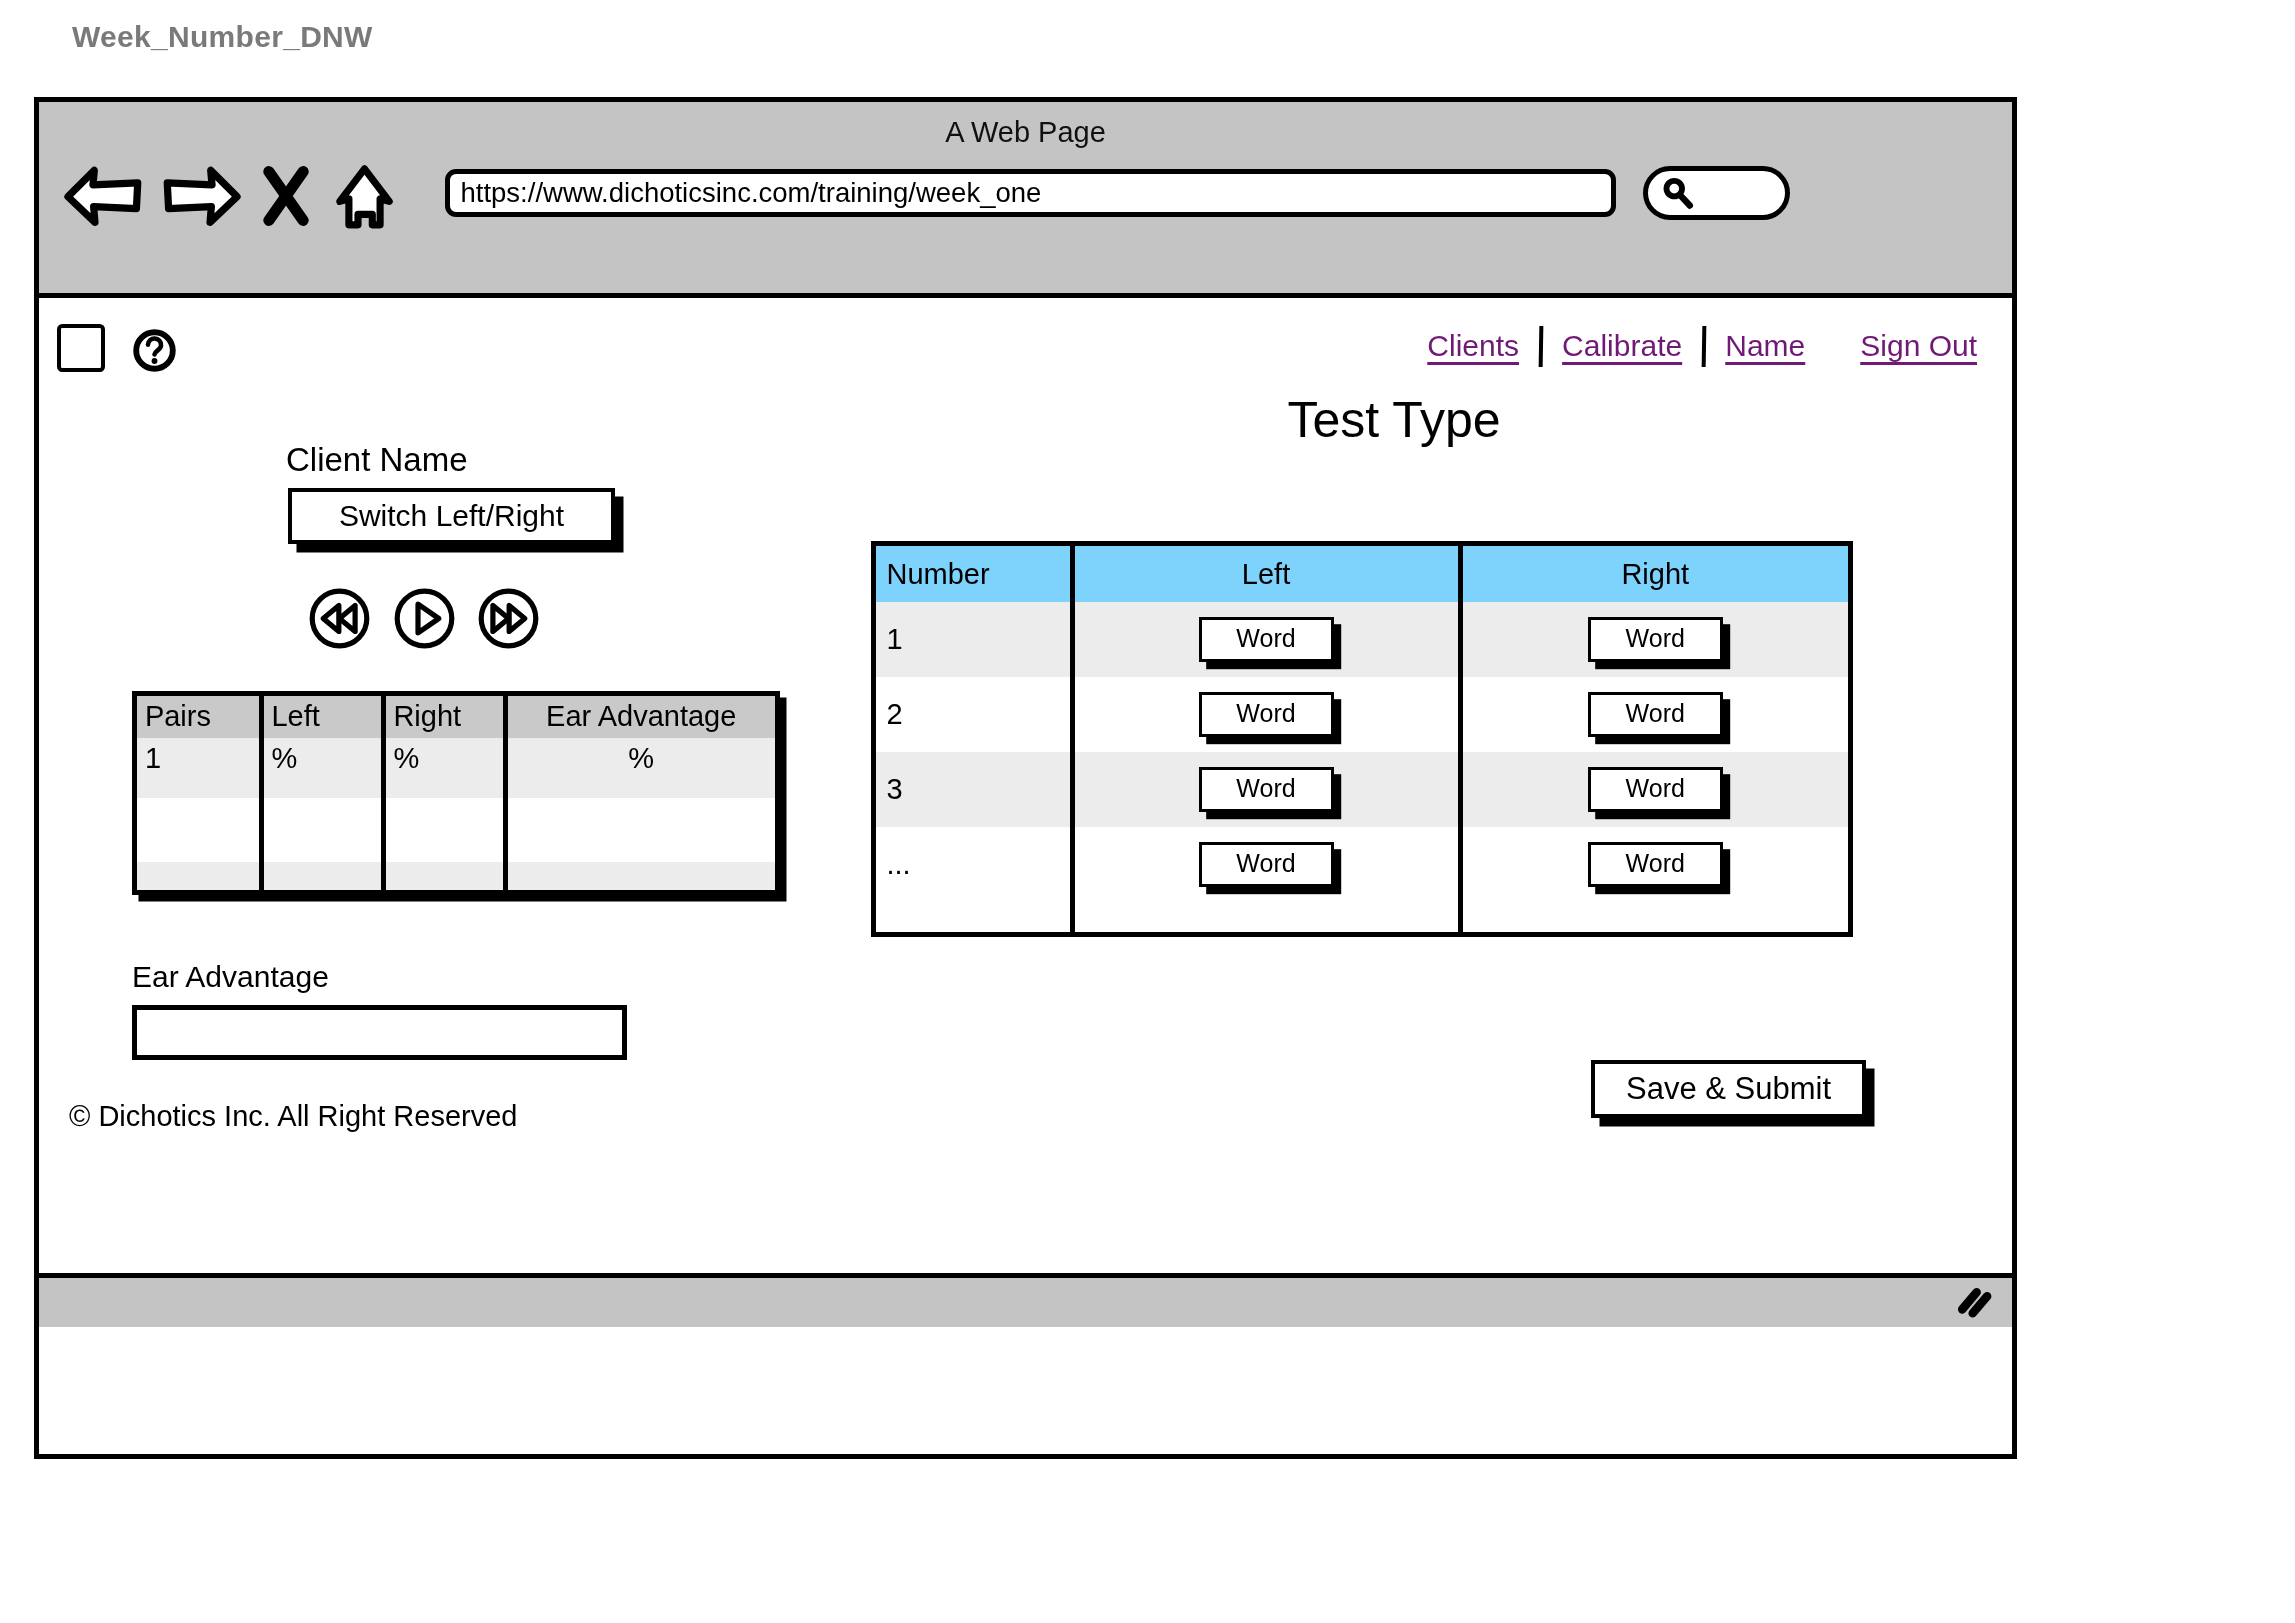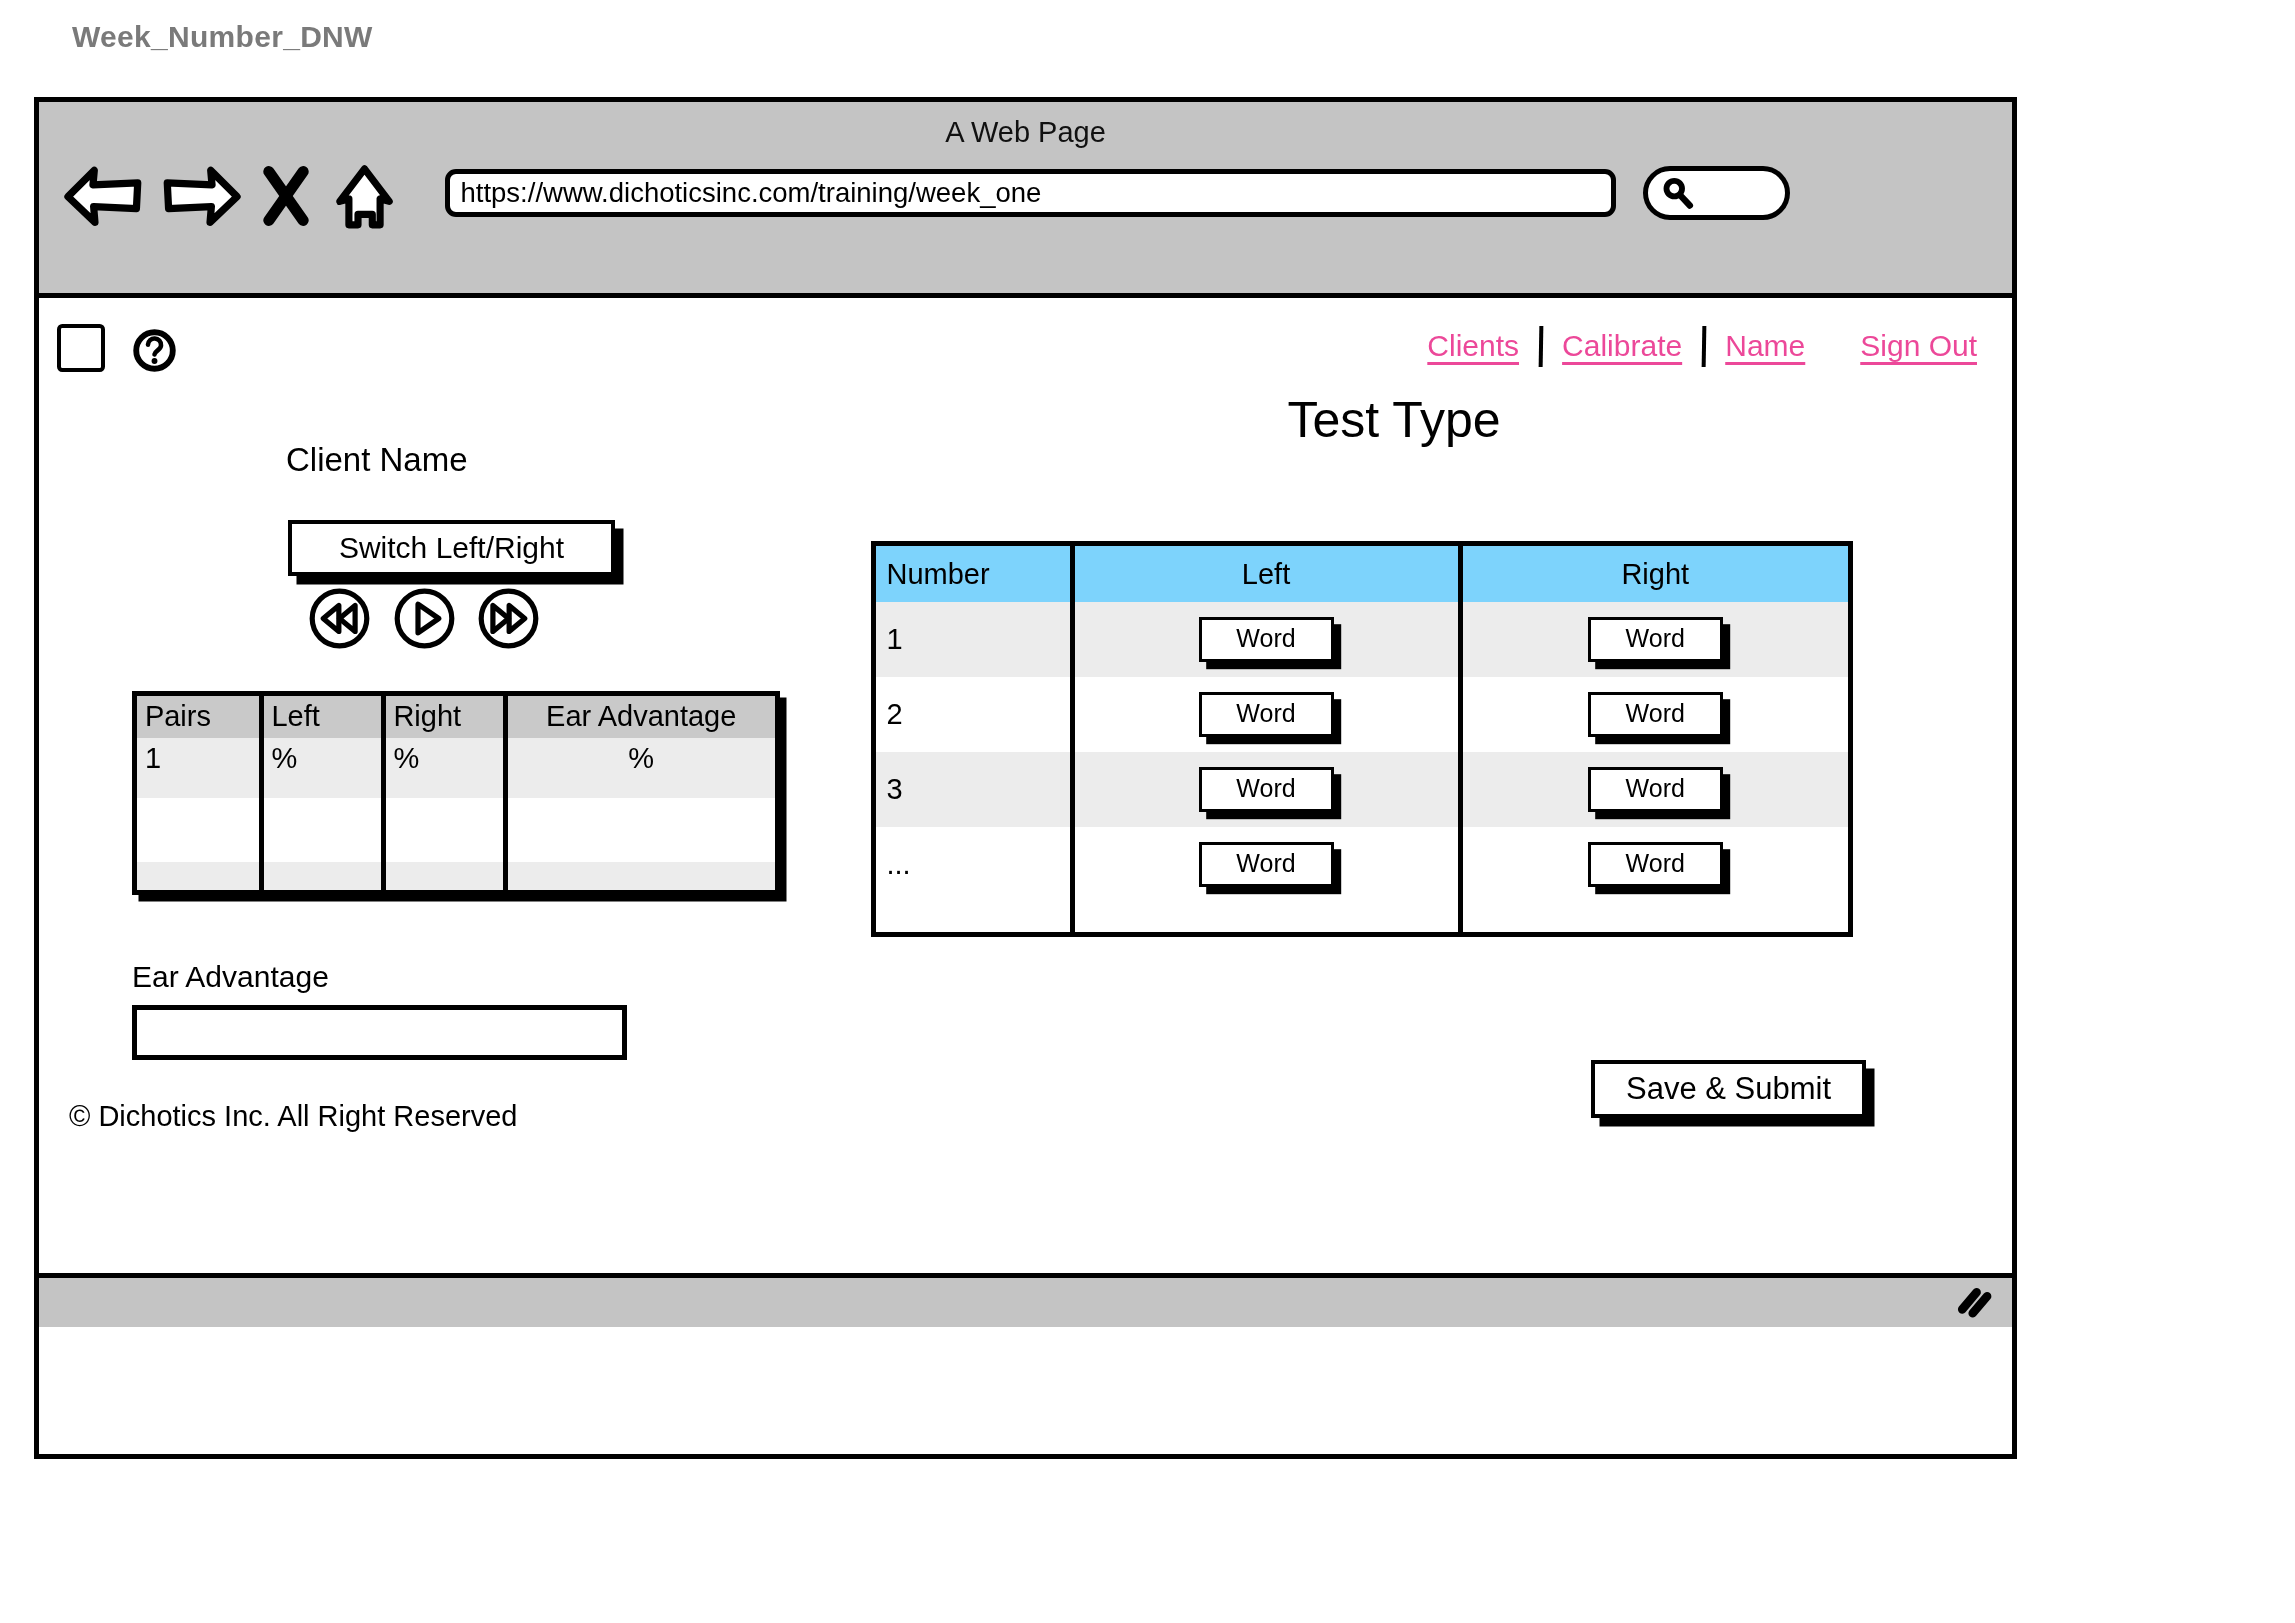--- a/index.html
+++ b/index.html
@@ -127,21 +127,21 @@
 
   #top-nav {
     position: absolute;
     right: 35px;
     top: 27.5px;
     display: flex;
     align-items: center;
     font-size: 30px;
   }
   #top-nav .nav-link {
-    color: #ec4899;
+    color: #701a75;
     text-decoration: underline;
     text-underline-offset: 5.9px;
     text-decoration-thickness: 3.3px;
     cursor: pointer;
     white-space: nowrap;
     text-align: right;
   }
   #top-nav .nav-sep {
     display: inline-block;
     width: 3.9px;
@@ -185,21 +185,20 @@
     color: #000;
     cursor: pointer;
     box-shadow: 8.5px 8.5px 0 0 #000;
   }
   #switch-lr-button {
     left: 249px;
     top: 190px;
     width: 327px;
     height: 56px;
     font-size: 30px;
-    margin-top: 32px;
   }
 
   #media-controls {
     position: absolute;
     left: 268px;
     top: 288px;
     display: flex;
     gap: 19.6px;
     align-items: center;
   }

